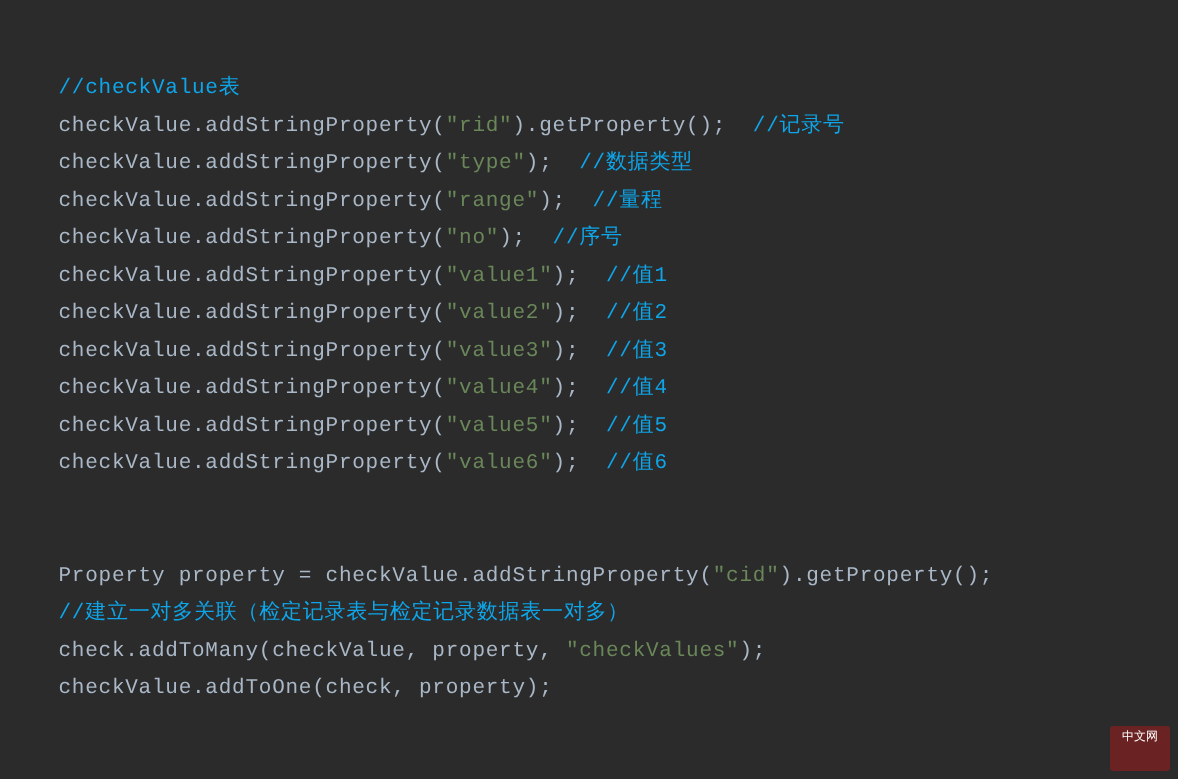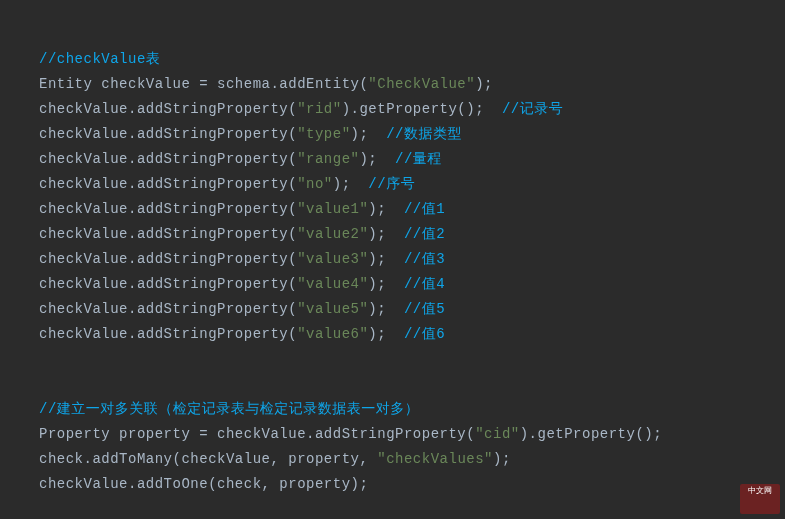--- a/index.html
+++ b/index.html
@@ -42,31 +42,30 @@
       text-align: center;
       line-height: 14px;
       font-family: sans-serif;
     }
   </style>
 </head>
 <body>
 
 <div class="code-container" id="code-root">
     <div class="code-line"><span class="comment">//checkValue表</span></div>
-    <div class="code-line"><span class="keyword">Entity checkValue = schema.addEntity(</span><span class="string">"CheckValue"</span><span class="punct">);</span></div>
     <div class="code-line"><span class="keyword">checkValue.addStringProperty(</span><span class="string">"rid"</span><span class="punct">).getProperty();  </span><span class="comment">//记录号</span></div>
     <div class="code-line"><span class="keyword">checkValue.addStringProperty(</span><span class="string">"type"</span><span class="punct">);  </span><span class="comment">//数据类型</span></div>
     <div class="code-line"><span class="keyword">checkValue.addStringProperty(</span><span class="string">"range"</span><span class="punct">);  </span><span class="comment">//量程</span></div>
     <div class="code-line"><span class="keyword">checkValue.addStringProperty(</span><span class="string">"no"</span><span class="punct">);  </span><span class="comment">//序号</span></div>
     <div class="code-line"><span class="keyword">checkValue.addStringProperty(</span><span class="string">"value1"</span><span class="punct">);  </span><span class="comment">//值1</span></div>
     <div class="code-line"><span class="keyword">checkValue.addStringProperty(</span><span class="string">"value2"</span><span class="punct">);  </span><span class="comment">//值2</span></div>
     <div class="code-line"><span class="keyword">checkValue.addStringProperty(</span><span class="string">"value3"</span><span class="punct">);  </span><span class="comment">//值3</span></div>
     <div class="code-line"><span class="keyword">checkValue.addStringProperty(</span><span class="string">"value4"</span><span class="punct">);  </span><span class="comment">//值4</span></div>
     <div class="code-line"><span class="keyword">checkValue.addStringProperty(</span><span class="string">"value5"</span><span class="punct">);  </span><span class="comment">//值5</span></div>
     <div class="code-line"><span class="keyword">checkValue.addStringProperty(</span><span class="string">"value6"</span><span class="punct">);  </span><span class="comment">//值6</span></div>
     <div class="blank-line"></div>
+    <div class="code-line"><span class="keyword">Property property = checkValue.addStringProperty(</span><span class="string">"cid"</span><span class="punct">).getProperty();</span></div>
     <div class="code-line"><span class="comment">//建立一对多关联（检定记录表与检定记录数据表一对多）</span></div>
-    <div class="code-line"><span class="keyword">Property property = checkValue.addStringProperty(</span><span class="string">"cid"</span><span class="punct">).getProperty();</span></div>
     <div class="code-line"><span class="keyword">check.addToMany(checkValue, property, </span><span class="string">"checkValues"</span><span class="punct">);</span></div>
     <div class="code-line"><span class="keyword">checkValue.addToOne(check, property);</span></div>
   </div>
 
 <div class="watermark">中文网</div>
 
 </body></html>

